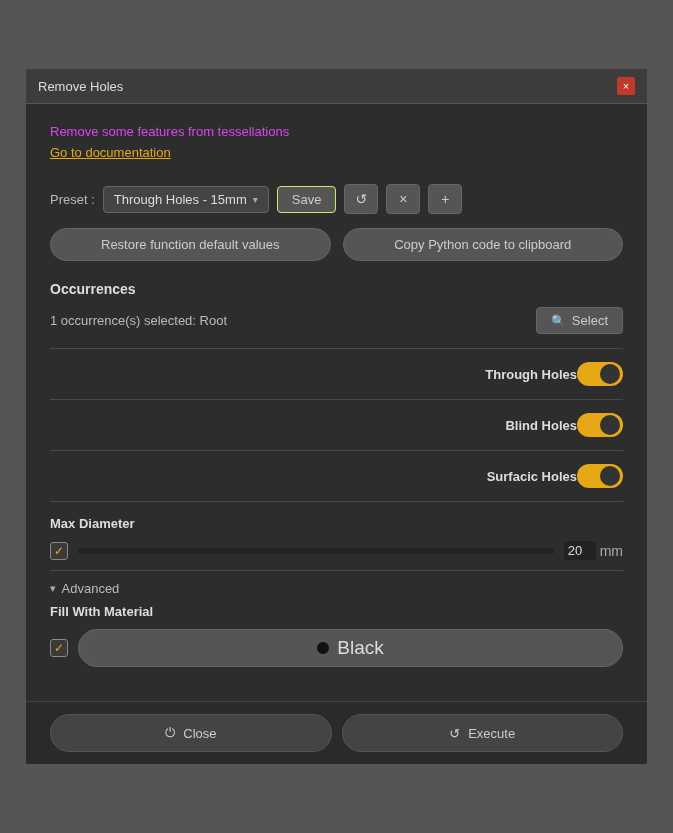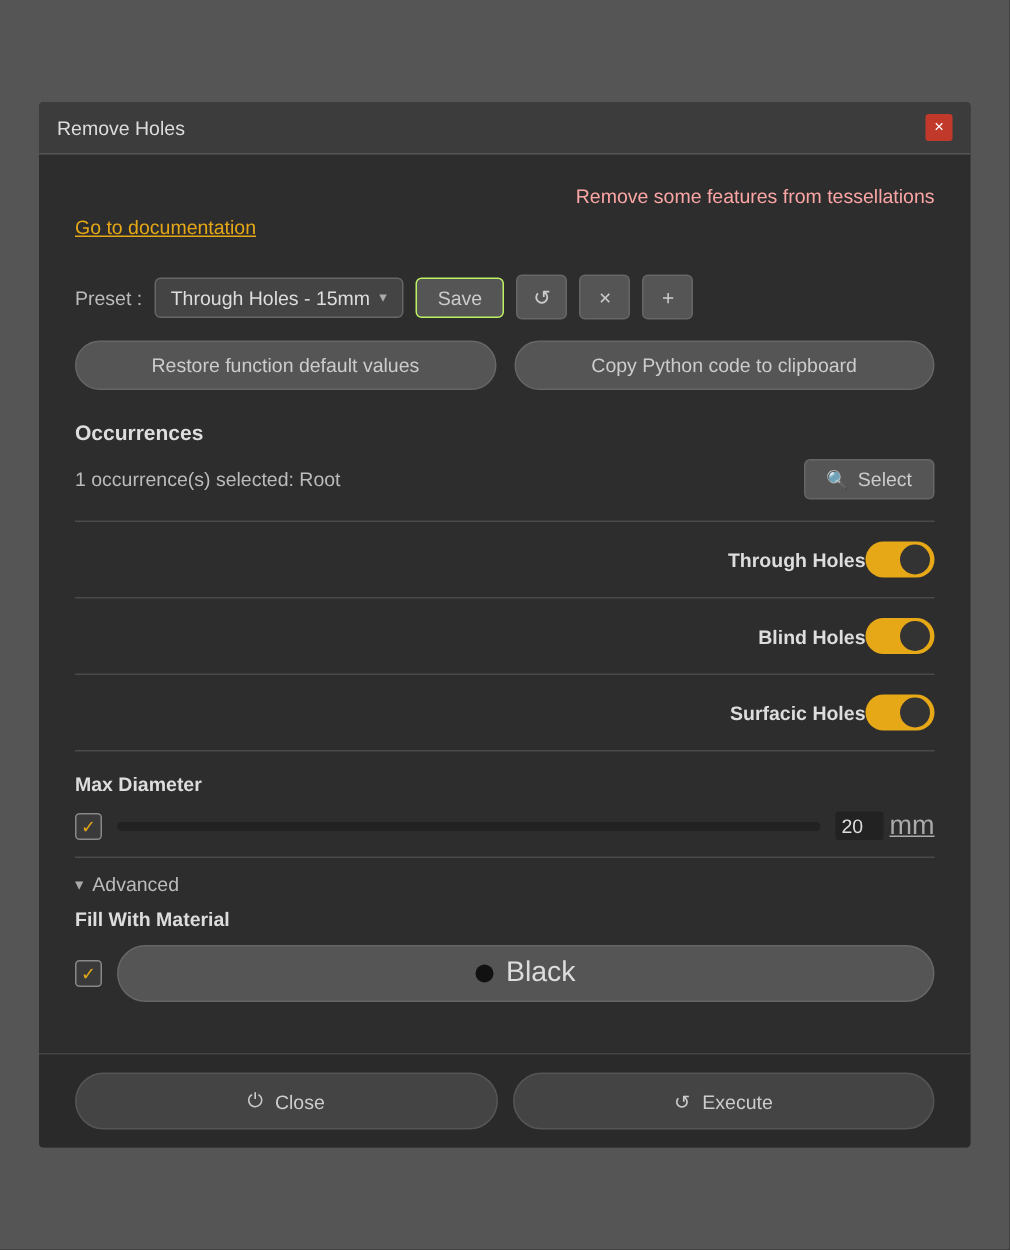--- a/index.html
+++ b/index.html
@@ -43,24 +43,23 @@
       cursor: pointer;
       font-size: 11px;
       display: flex;
       align-items: center;
       justify-content: center;
     }
     .content {
       padding: 20px 24px;
     }
     .description {
-      color: #fca5a5;
+      color: #d946ef;
       font-size: 13px;
       margin-bottom: 6px;
-      text-align: right;
     }
     .doc-link {
       color: #e6a817;
       font-size: 13px;
       text-decoration: underline;
       cursor: pointer;
       margin-bottom: 24px;
       display: inline-block;
     }
     .preset-row {
@@ -249,22 +248,21 @@
       background: #222;
       border: none;
       color: #ddd;
       font-size: 13px;
       width: 32px;
       padding: 2px 4px;
       border-radius: 2px;
     }
     .unit-label {
       color: #aaa;
-      font-size: 18px;
-      text-decoration: underline;
+      font-size: 14px;
     }
     .advanced-row {
       display: flex;
       align-items: center;
       gap: 6px;
       padding: 10px 0 8px 0;
       cursor: pointer;
     }
     .advanced-chevron {
       color: #aaa;

